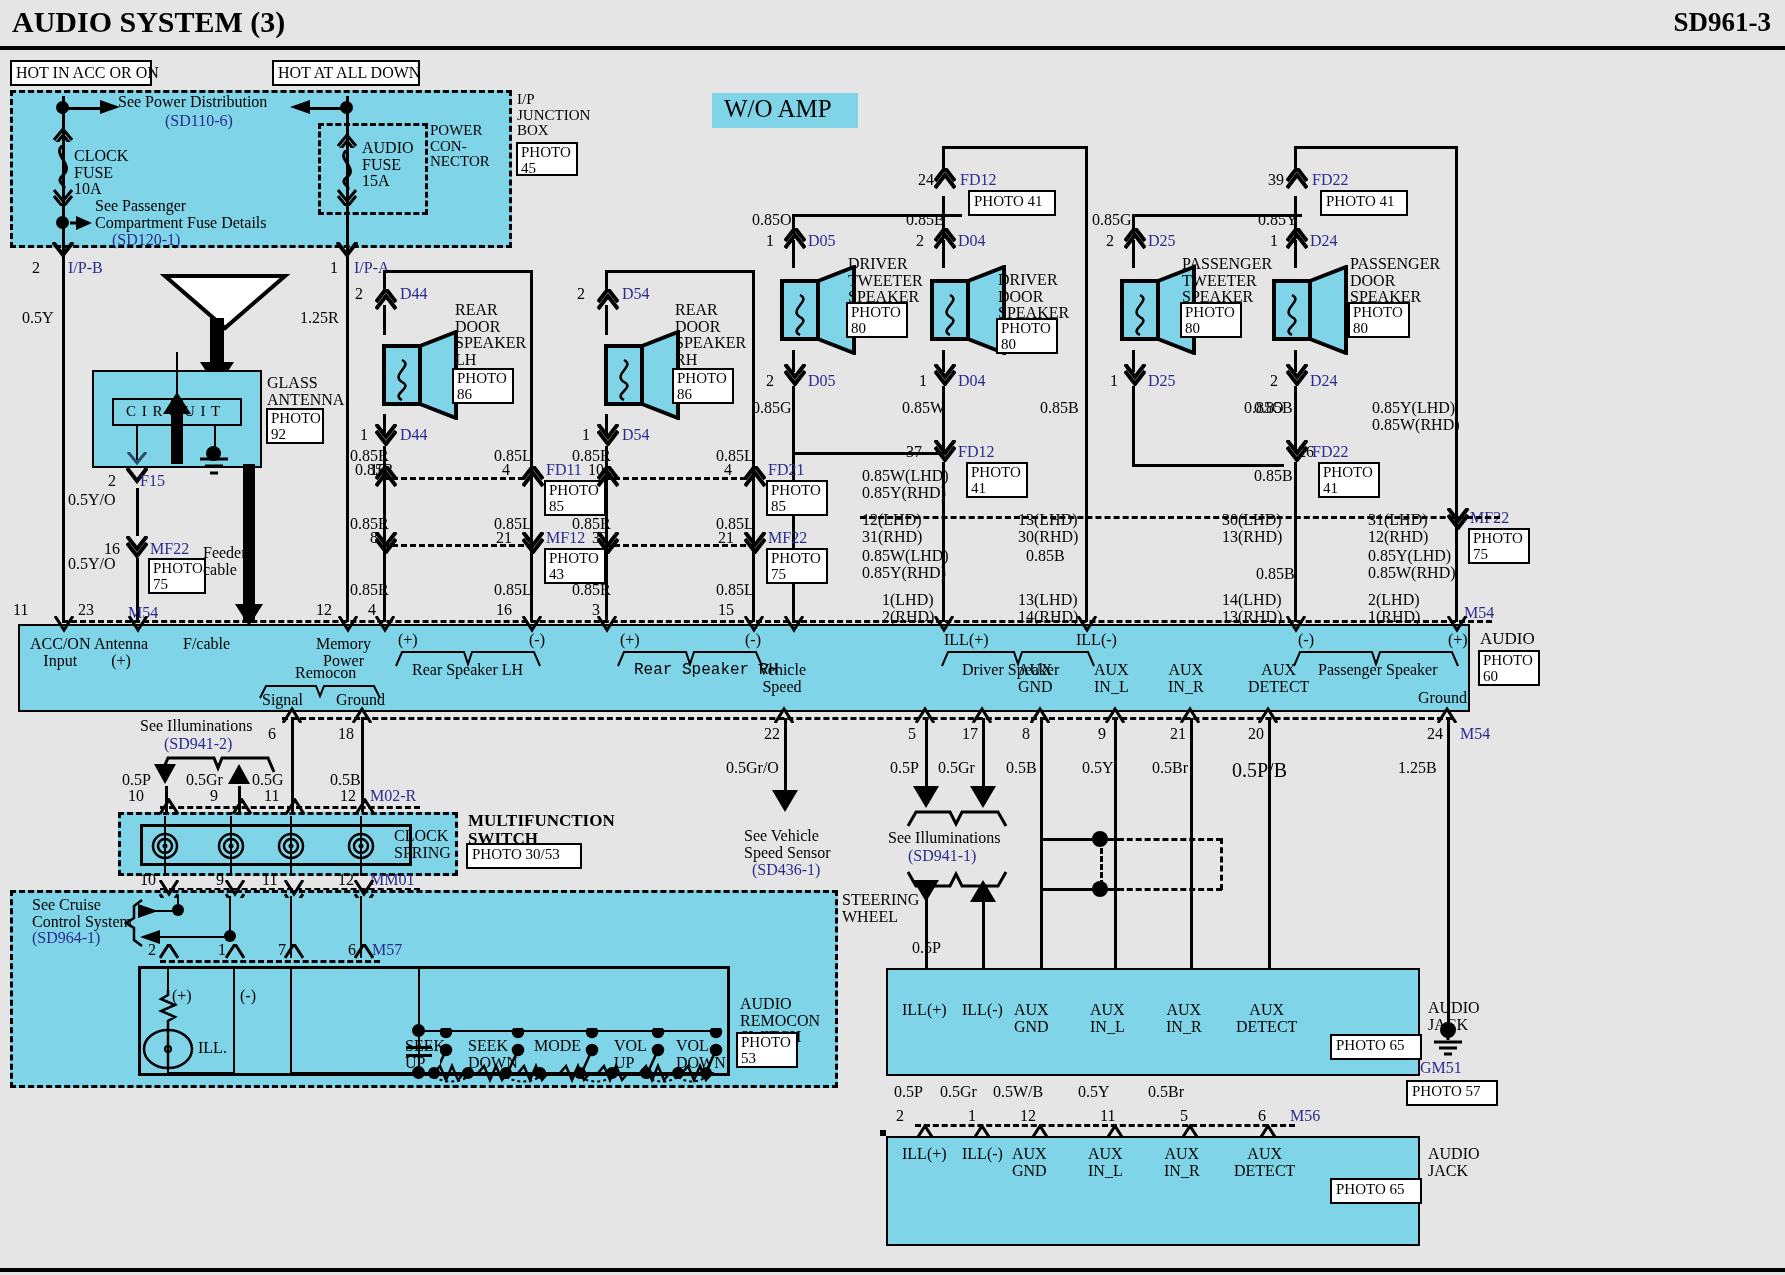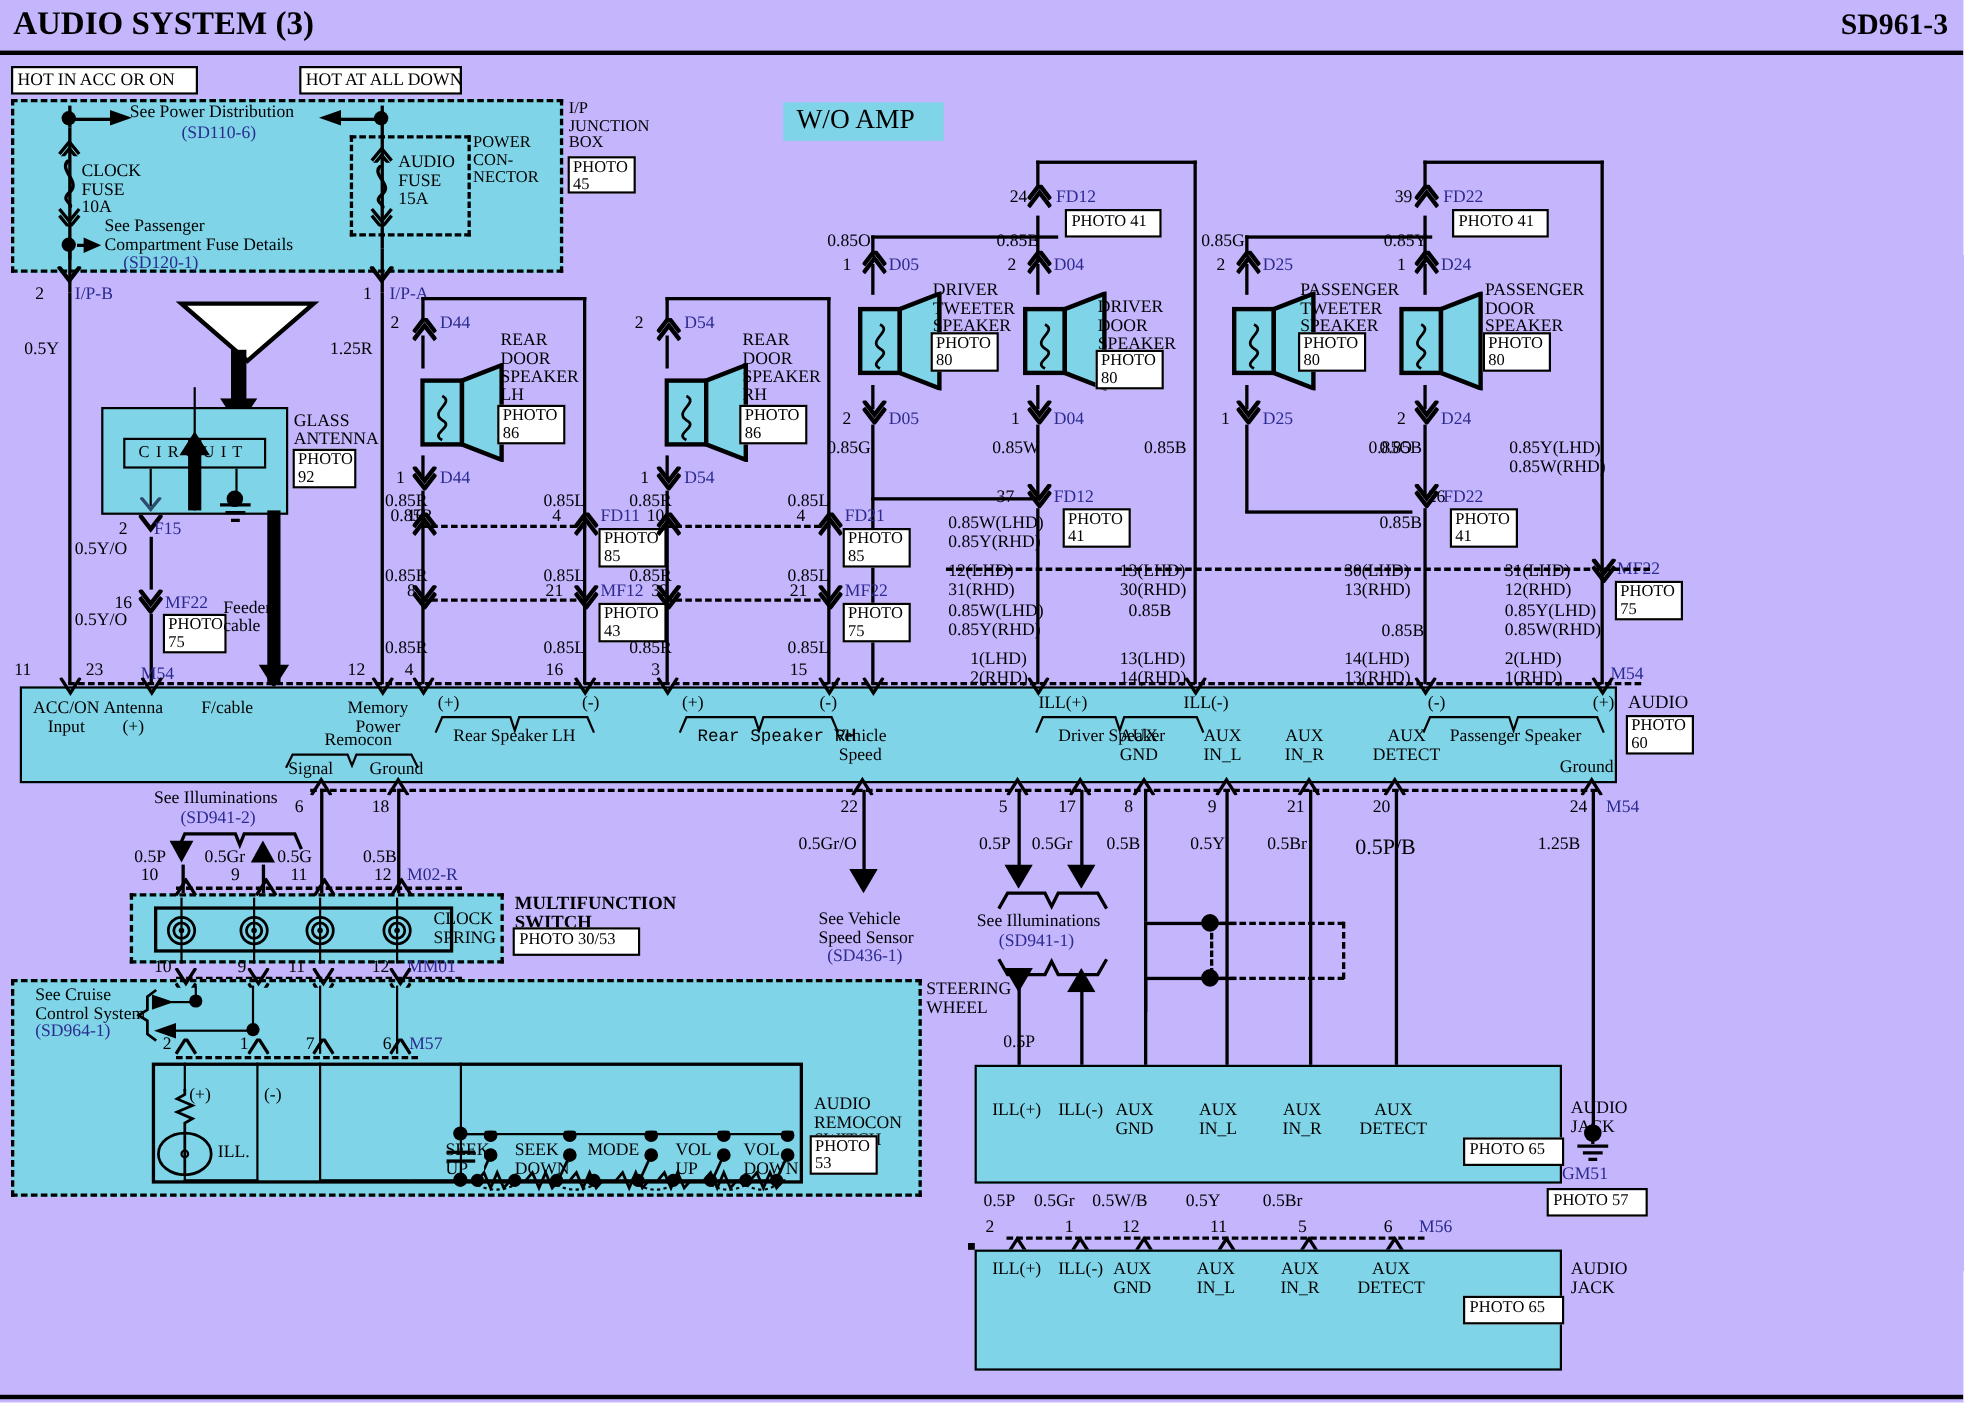--- a/index.html
+++ b/index.html
@@ -1,17 +1,17 @@
 <!DOCTYPE html>
 <html><head>
 <meta charset="utf-8">
 <style>
   html,body{margin:0;padding:0;background:#fff;}
   body{font-family:"Liberation Serif", serif;}
-  #page{position:relative;width:1785px;height:1275px;background:#c4b5fd;overflow:hidden;}
+  #page{position:relative;width:1785px;height:1275px;background:#e5e5e5;overflow:hidden;}
 
   
   .abs{position:absolute;}
   .txt{position:absolute;font-family:"Liberation Serif",serif;color:#000;white-space:pre;line-height:1.04;}
   .blu{color:#2b2b8f;}
   .cyan{background:#7fd4e8;}
   .box{position:absolute;border:2px solid #000;background:#fff;box-sizing:border-box;}
   .cyanbox{position:absolute;border:2px solid #000;background:#7fd4e8;box-sizing:border-box;}
   .dashbox{position:absolute;border:3px dashed #000;background:#7fd4e8;box-sizing:border-box;}
   .dashplain{position:absolute;border:3px dashed #000;box-sizing:border-box;}
@@ -32,21 +32,21 @@
 </head>
 <body>
 
 <div id="page">
 
   <div class="txt" id="title">AUDIO SYSTEM (3)</div>
   <div class="txt" id="code">SD961-3</div>
   <div id="hdrline"></div>
   <div id="framebot"></div>
 
-  <div class="box" style="left:10px;top:60px;width:170px;height:26px;">
+  <div class="box" style="left:10px;top:60px;width:142px;height:26px;">
     <div class="txt" style="left:4px;top:3px;font-size:16px;">HOT IN ACC OR ON</div>
   </div>
   <div class="box" style="left:272px;top:60px;width:148px;height:26px;">
     <div class="txt" style="left:4px;top:3px;font-size:16px;">HOT AT ALL DOWN</div>
   </div>
 
   <div class="dashbox" style="left:10px;top:90px;width:502px;height:158px;"></div>
   <div class="dashplain" style="left:318px;top:123px;width:110px;height:92px;"></div>
 
   <div class="txt" style="left:517px;top:92px;font-size:15px;">I/P

